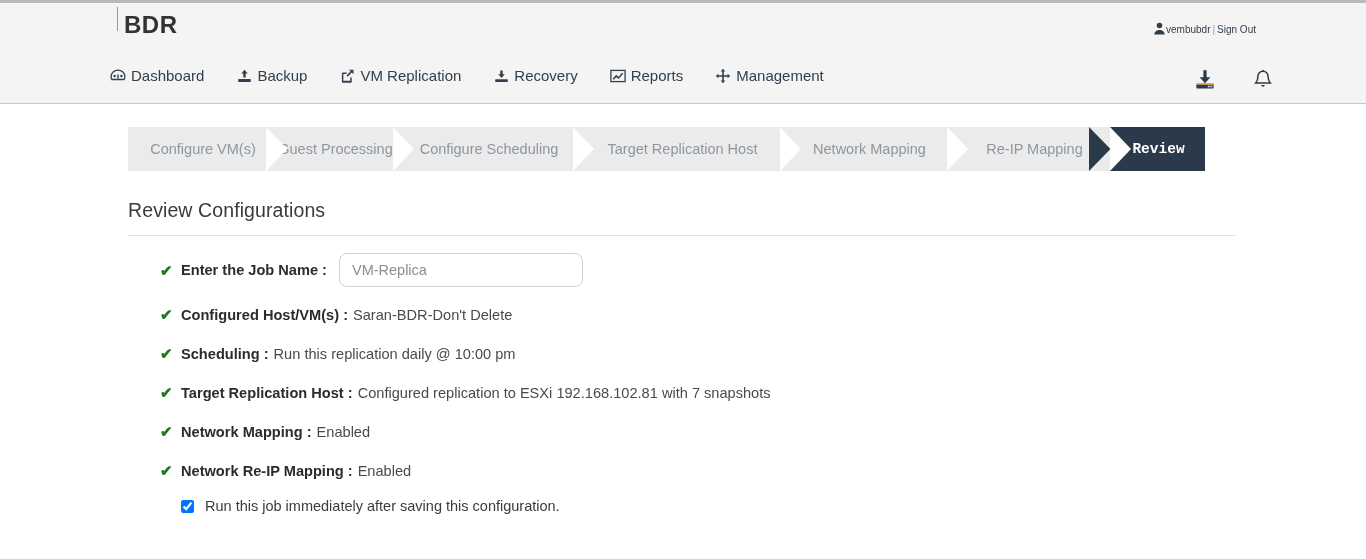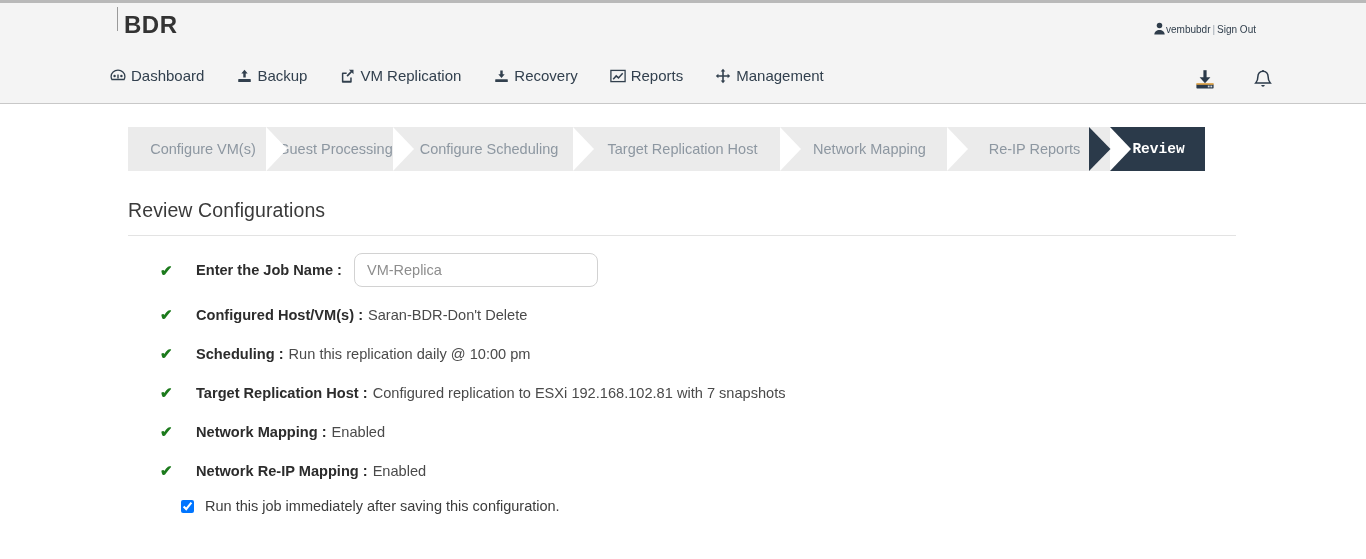--- a/index.html
+++ b/index.html
@@ -210,21 +210,20 @@
     font-size: 15px;
     font-weight: 700;
     margin-right: 8px;
     line-height: 1;
     width: 13px;
     display: inline-block;
   }
   .row .lbl {
     font-weight: 700;
     color: #2c2c2c;
-    margin-left: 15px;
   }
   .row .val {
     color: #4a4a4a;
     margin-left: 5px;
   }
   .row.jobname {
     min-height: 46px;
     margin-bottom: 2px;
   }
   .jobname .lbl { margin-right: 0; }
@@ -411,21 +410,21 @@
     <div class="step" style="width:167px">
       <span>Network Mapping</span>
       <span class="chev">
         <svg width="22" height="44" viewBox="0 0 22 44">
             <path d="M0 0l21 22L0 44V0z" fill="#ffffff"></path>
           </svg>
       </span>
     </div>
 
     <div class="step" style="width:163px">
-      <span>Re-IP Reports</span>
+      <span>Re-IP Mapping</span>
       <span class="chev">
         <svg width="22" height="44" viewBox="0 0 22 44">
             <path d="M0 0l21 22L0 44V0z" fill="#ffffff"></path>
           </svg>
       </span>
     </div>
 
     <div class="step active" style="width:95px">
       <span class="chev-dark">
         <svg width="23" height="44" viewBox="0 0 23 44">

